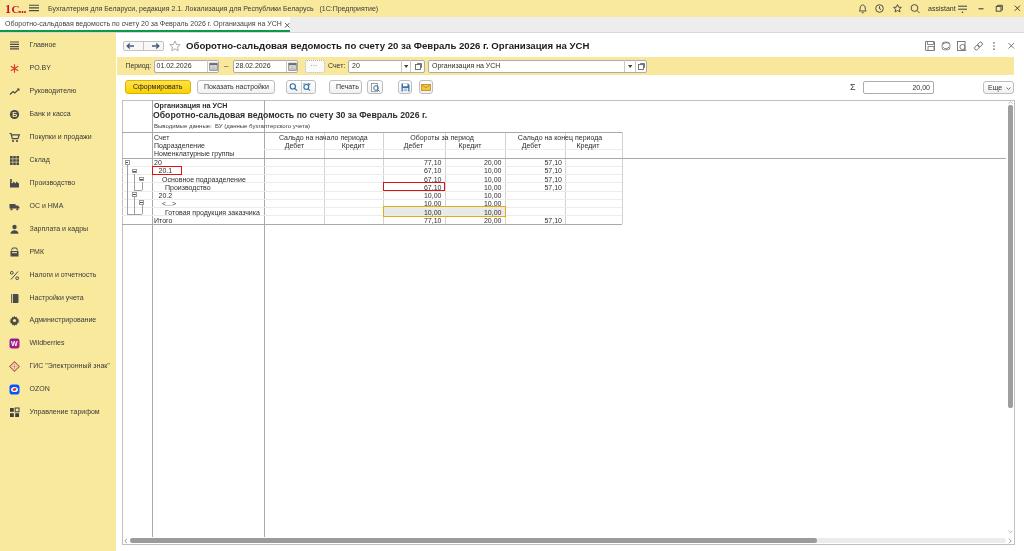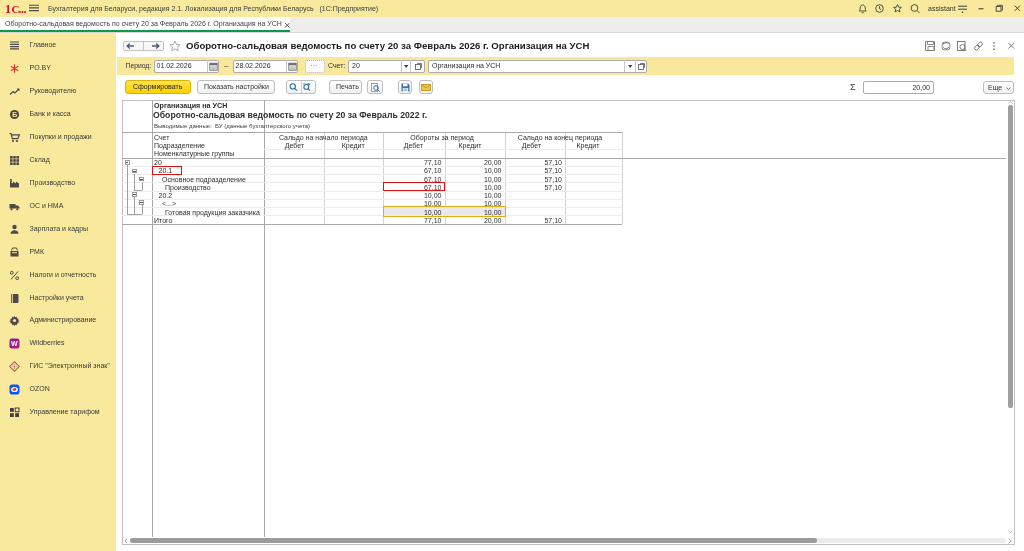--- a/index.html
+++ b/index.html
@@ -305,21 +305,21 @@
 <div class="hl" style="left:122px;top:223.6px;width:500px;background:#a9a9a9;"></div>
 <div class="hl" style="left:122px;top:165.8px;width:500px;background:#ececec;"></div>
 <div class="hl" style="left:122px;top:174.0px;width:500px;background:#ececec;"></div>
 <div class="hl" style="left:122px;top:182.3px;width:500px;background:#ececec;"></div>
 <div class="hl" style="left:122px;top:190.5px;width:500px;background:#ececec;"></div>
 <div class="hl" style="left:122px;top:198.8px;width:500px;background:#ececec;"></div>
 <div class="hl" style="left:122px;top:207.0px;width:500px;background:#ececec;"></div>
 <div class="hl" style="left:122px;top:215.3px;width:500px;background:#ececec;"></div>
 <div class="hl" style="left:264px;top:148.9px;width:358px;background:#ececec;"></div>
 <div class="t" style="left:154px;top:101px;font-size:7.2px;font-weight:bold;">Организация на УСН</div>
-<div class="t" style="left:153px;top:110px;font-size:8.7px;font-weight:bold;">Оборотно-сальдовая ведомость по счету 20 за Февраль 2022 г.</div>
+<div class="t" style="left:153px;top:110px;font-size:8.7px;font-weight:bold;">Оборотно-сальдовая ведомость по счету 30 за Февраль 2026 г.</div>
 <div class="t" style="left:154px;top:122.5px;font-size:6px;color:#3c3c3c;">Выводимые данные:&nbsp; БУ (данные бухгалтерского учета)</div>
 <div class="t" style="left:154px;top:133.5px;font-size:7px;">Счет</div>
 <div class="t" style="left:154px;top:141.8px;font-size:7px;">Подразделение</div>
 <div class="t" style="left:154px;top:150.1px;font-size:7px;">Номенклатурные группы</div>
 <div class="t" style="left:264px;width:118.5px;top:133.5px;text-align:center;font-size:7px;">Сальдо на начало периода</div>
 <div class="t" style="left:382.5px;width:119px;top:133.5px;text-align:center;font-size:7px;">Обороты за период</div>
 <div class="t" style="left:500px;width:120px;top:133.5px;text-align:center;font-size:7px;">Сальдо на конец периода</div>
 <div class="t" style="left:264.0px;width:61.0px;top:141.8px;text-align:center;font-size:7px;">Дебет</div>
 <div class="t" style="left:324.0px;width:58.5px;top:141.8px;text-align:center;font-size:7px;">Кредит</div>
 <div class="t" style="left:382.5px;width:62.0px;top:141.8px;text-align:center;font-size:7px;">Дебет</div>

